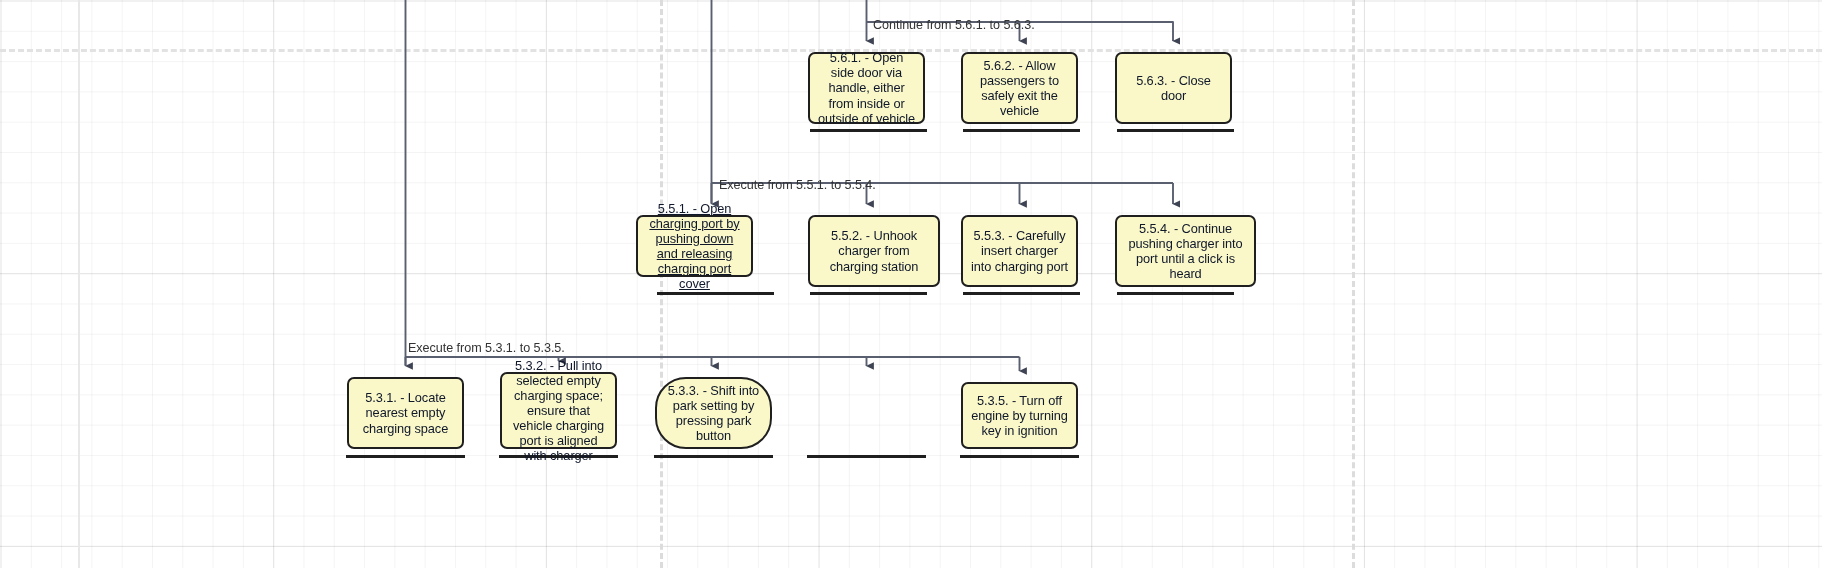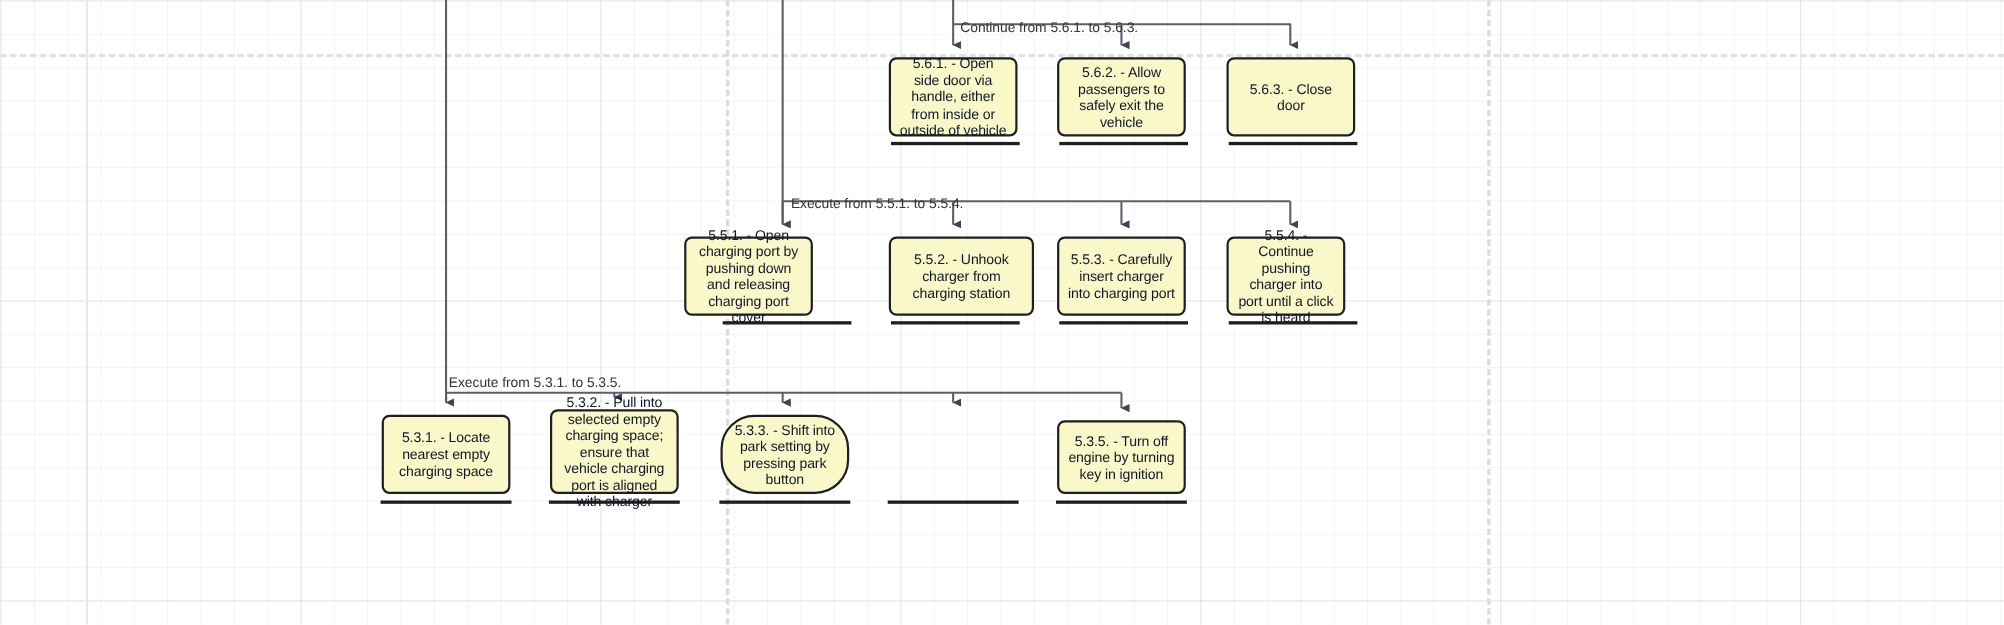--- a/index.html
+++ b/index.html
@@ -143,36 +143,36 @@
   <div class="node" style="left:961px; top:52px; width:117px; height:72px;">
     <span class="node-text">5.6.2. - Allow passengers to safely exit the vehicle</span>
   </div>
 
   <div class="node-shadow" style="left:1117px; top:129px; width:117px;"></div>
   <div class="node" style="left:1115px; top:52px; width:117px; height:72px;">
     <span class="node-text">5.6.3. - Close door</span>
   </div>
 
   <div class="node-shadow" style="left:657px; top:292px; width:117px;"></div>
-  <div class="node" style="left:622px; top:215px; width:117px; height:72px;">
+  <div class="node" style="left:636px; top:215px; width:117px; height:62px;text-decoration:underline;">
     <span class="node-text">5.5.1. - Open charging port by pushing down and releasing charging port cover</span>
   </div>
 
   <div class="node-shadow" style="left:810px; top:292px; width:117px;"></div>
   <div class="node" style="left:808px; top:215px; width:132px; height:72px;">
     <span class="node-text">5.5.2. - Unhook charger from charging station</span>
   </div>
 
   <div class="node-shadow" style="left:963px; top:292px; width:117px;"></div>
   <div class="node" style="left:961px; top:215px; width:117px; height:72px;">
     <span class="node-text">5.5.3. - Carefully insert charger into charging port</span>
   </div>
 
   <div class="node-shadow" style="left:1117px; top:292px; width:117px;"></div>
-  <div class="node" style="left:1115px; top:215px; width:108px; height:72px;">
+  <div class="node" style="left:1115px; top:215px; width:141px; height:72px;">
     <span class="node-text">5.5.4. - Continue pushing charger into port until a click is heard</span>
   </div>
 
   <div class="node-shadow" style="left:346px; top:455px; width:119px;"></div>
   <div class="node" style="left:347px; top:377px; width:117px; height:72px;">
     <span class="node-text">5.3.1. - Locate nearest empty charging space</span>
   </div>
 
   <div class="node-shadow" style="left:499px; top:455px; width:119px;"></div>
   <div class="node" style="left:500px; top:372px; width:117px; height:77px;">

